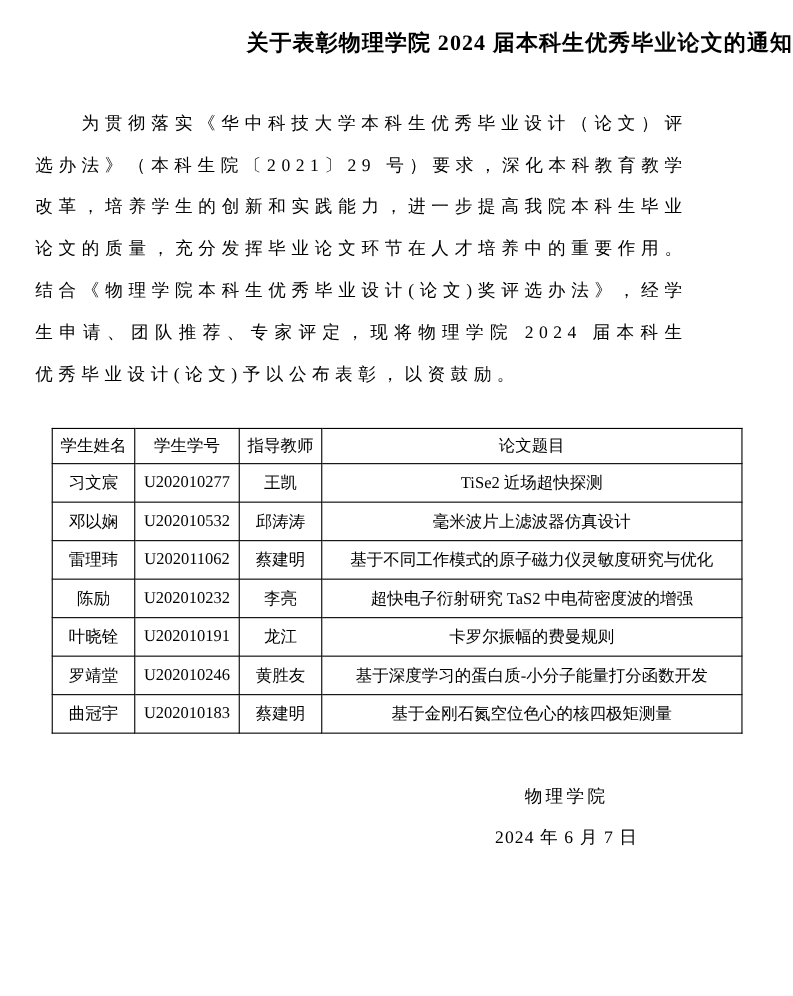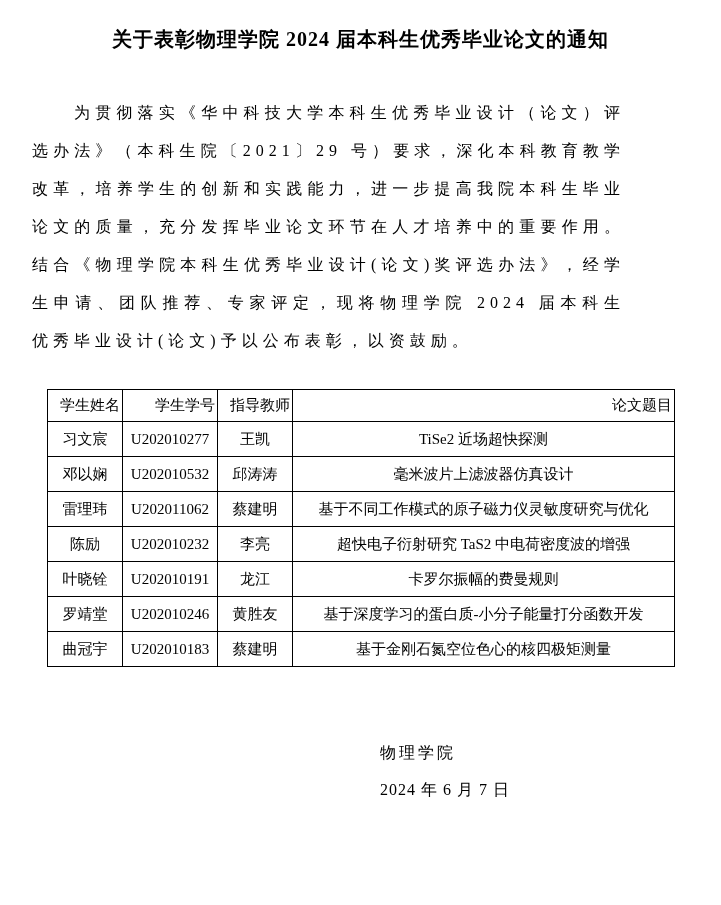--- a/index.html
+++ b/index.html
@@ -14,21 +14,21 @@
     margin: 0 auto;
     background: #ffffff;
     color: #000000;
     font-family: "Liberation Serif", "DejaVu Serif", serif;
     box-sizing: border-box;
     padding-top: 27px;
     overflow: hidden;
   }
   .doc-title {
     margin: 0;
-    text-align: center;
+    text-align: right;
     font-size: 20px;
     line-height: 24px;
     font-weight: bold;
     letter-spacing: 1px;
   }
   .doc-paragraph {
     width: 593px;
     margin: 43px auto 0 32px;
     font-size: 16px;
     line-height: 38px;
@@ -46,30 +46,30 @@
   table.awards-table th,
   table.awards-table td {
     border: 1px solid #000000;
     text-align: center;
     vertical-align: middle;
     padding: 0 2px;
     font-weight: normal;
     overflow: hidden;
     white-space: nowrap;
   }
-  table.awards-table th { height: 31px; text-align: right; }
+  table.awards-table th { height: 31px; }
   table.awards-table td { height: 34px; }
   col.c-name    { width: 75px; }
   col.c-id      { width: 95px; }
   col.c-advisor { width: 75px; }
   col.c-title   { width: 382px; }
   .doc-footer {
-    margin: 76px 0 0 380px;
+    margin: 48px 0 0 380px;
     width: 270px;
-    text-align: left;
+    text-align: center;
     font-size: 16px;
   }
   .signature {
     line-height: 20px;
     letter-spacing: 3px;
   }
   .sign-date {
     margin-top: 17px;
     line-height: 20px;
     letter-spacing: 1px;

